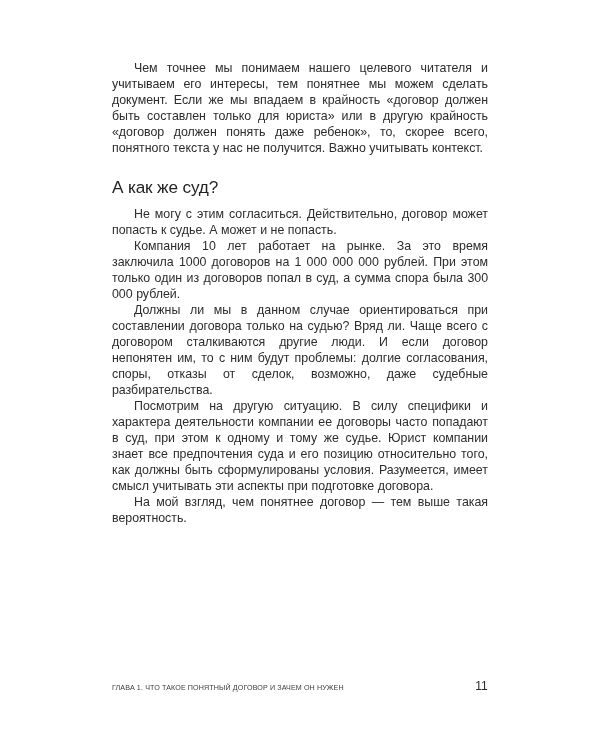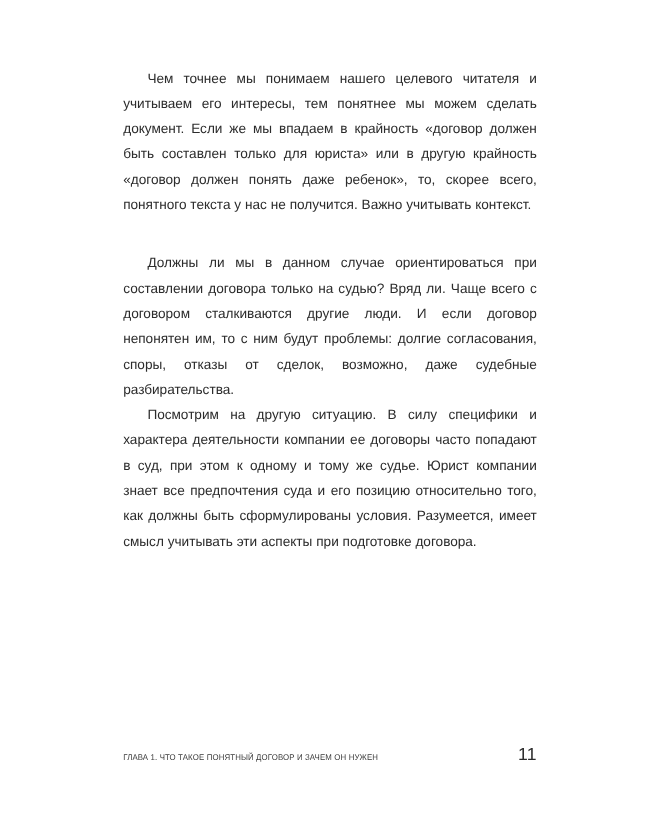--- a/index.html
+++ b/index.html
@@ -28,21 +28,21 @@
     left: 112px;
     top: 60px;
     width: 376px;
   }
 
   p.body-par {
     margin: 0;
     text-indent: 22px;
     text-align: justify;
     font-size: 12.4px;
-    line-height: 23px;
+    line-height: 16px;
     color: #2c2c2c;
     letter-spacing: -0.02px;
     word-spacing: 0.1px;
     hyphens: manual;
     -webkit-hyphens: manual;
   }
 
   h2.section-heading {
     margin: 0;
     padding: 0;
@@ -78,49 +78,53 @@
     line-height: 11px;
     letter-spacing: 0.12px;
     color: #3a3a3a;
     text-transform: uppercase;
     transform: scaleX(0.94);
     transform-origin: left center;
     white-space: nowrap;
   }
 
   .footer-pageno {
-    font-size: 16px;
+    font-size: 12px;
     line-height: 11px;
     color: #2b2b2b;
     letter-spacing: 0.2px;
   }
 </style>
 </head>
 <body>
 
 <div class="page">
 
   <div class="text-column">
 
     <p class="body-par">Чем точнее мы понимаем нашего целевого читателя и учитываем его интересы, тем понятнее мы можем сделать документ. Если же мы впадаем в крайность «договор должен быть составлен только для юриста» или в другую крайность «договор должен понять даже ребенок», то, скорее всего, понятного текста у нас не получится. Важно учитывать контекст.</p>
 
     <div class="sp-before-heading"></div>
 
+    <h2 class="section-heading">А как же суд?</h2>
 
     <div class="sp-after-heading"></div>
 
 
+    <p class="body-par">Не могу с этим согласиться. Действительно, договор может попасть к судье. А может и не попасть.</p>
 
+    <p class="body-par">Компания 10 лет работает на рынке. За это время заключила 1000 договоров на 1 000 000 000 рублей. При этом только один из договоров попал в суд, а сумма спора была 300 000 рублей.</p>
 
     <p class="body-par">Должны ли мы в данном случае ориентироваться при составлении договора только на судью? Вряд ли. Чаще всего с договором сталкиваются другие люди. И если договор непонятен им, то с ним будут проблемы: долгие согласования, споры, отказы от сделок, возможно, даже судебные разбирательства.</p>
 
 
     <p class="body-par">Посмотрим на другую ситуацию. В силу специфики и характера деятельности компании ее договоры часто попадают в суд, при этом к одному и тому же судье. Юрист компании знает все предпочтения суда и его позицию относительно того, как должны быть сформулированы условия. Разумеется, имеет смысл учитывать эти аспекты при подготовке договора.</p>
 
 
+    <p class="body-par">На мой взгляд, чем понятнее договор — тем выше такая вероятность.</p>
 
   </div>
 
   <div class="footer">
     <span class="footer-chapter">ГЛАВА 1. ЧТО ТАКОЕ ПОНЯТНЫЙ ДОГОВОР И ЗАЧЕМ ОН НУЖЕН</span>
     <span class="footer-pageno">11</span>
   </div>
 
 </div>
 

